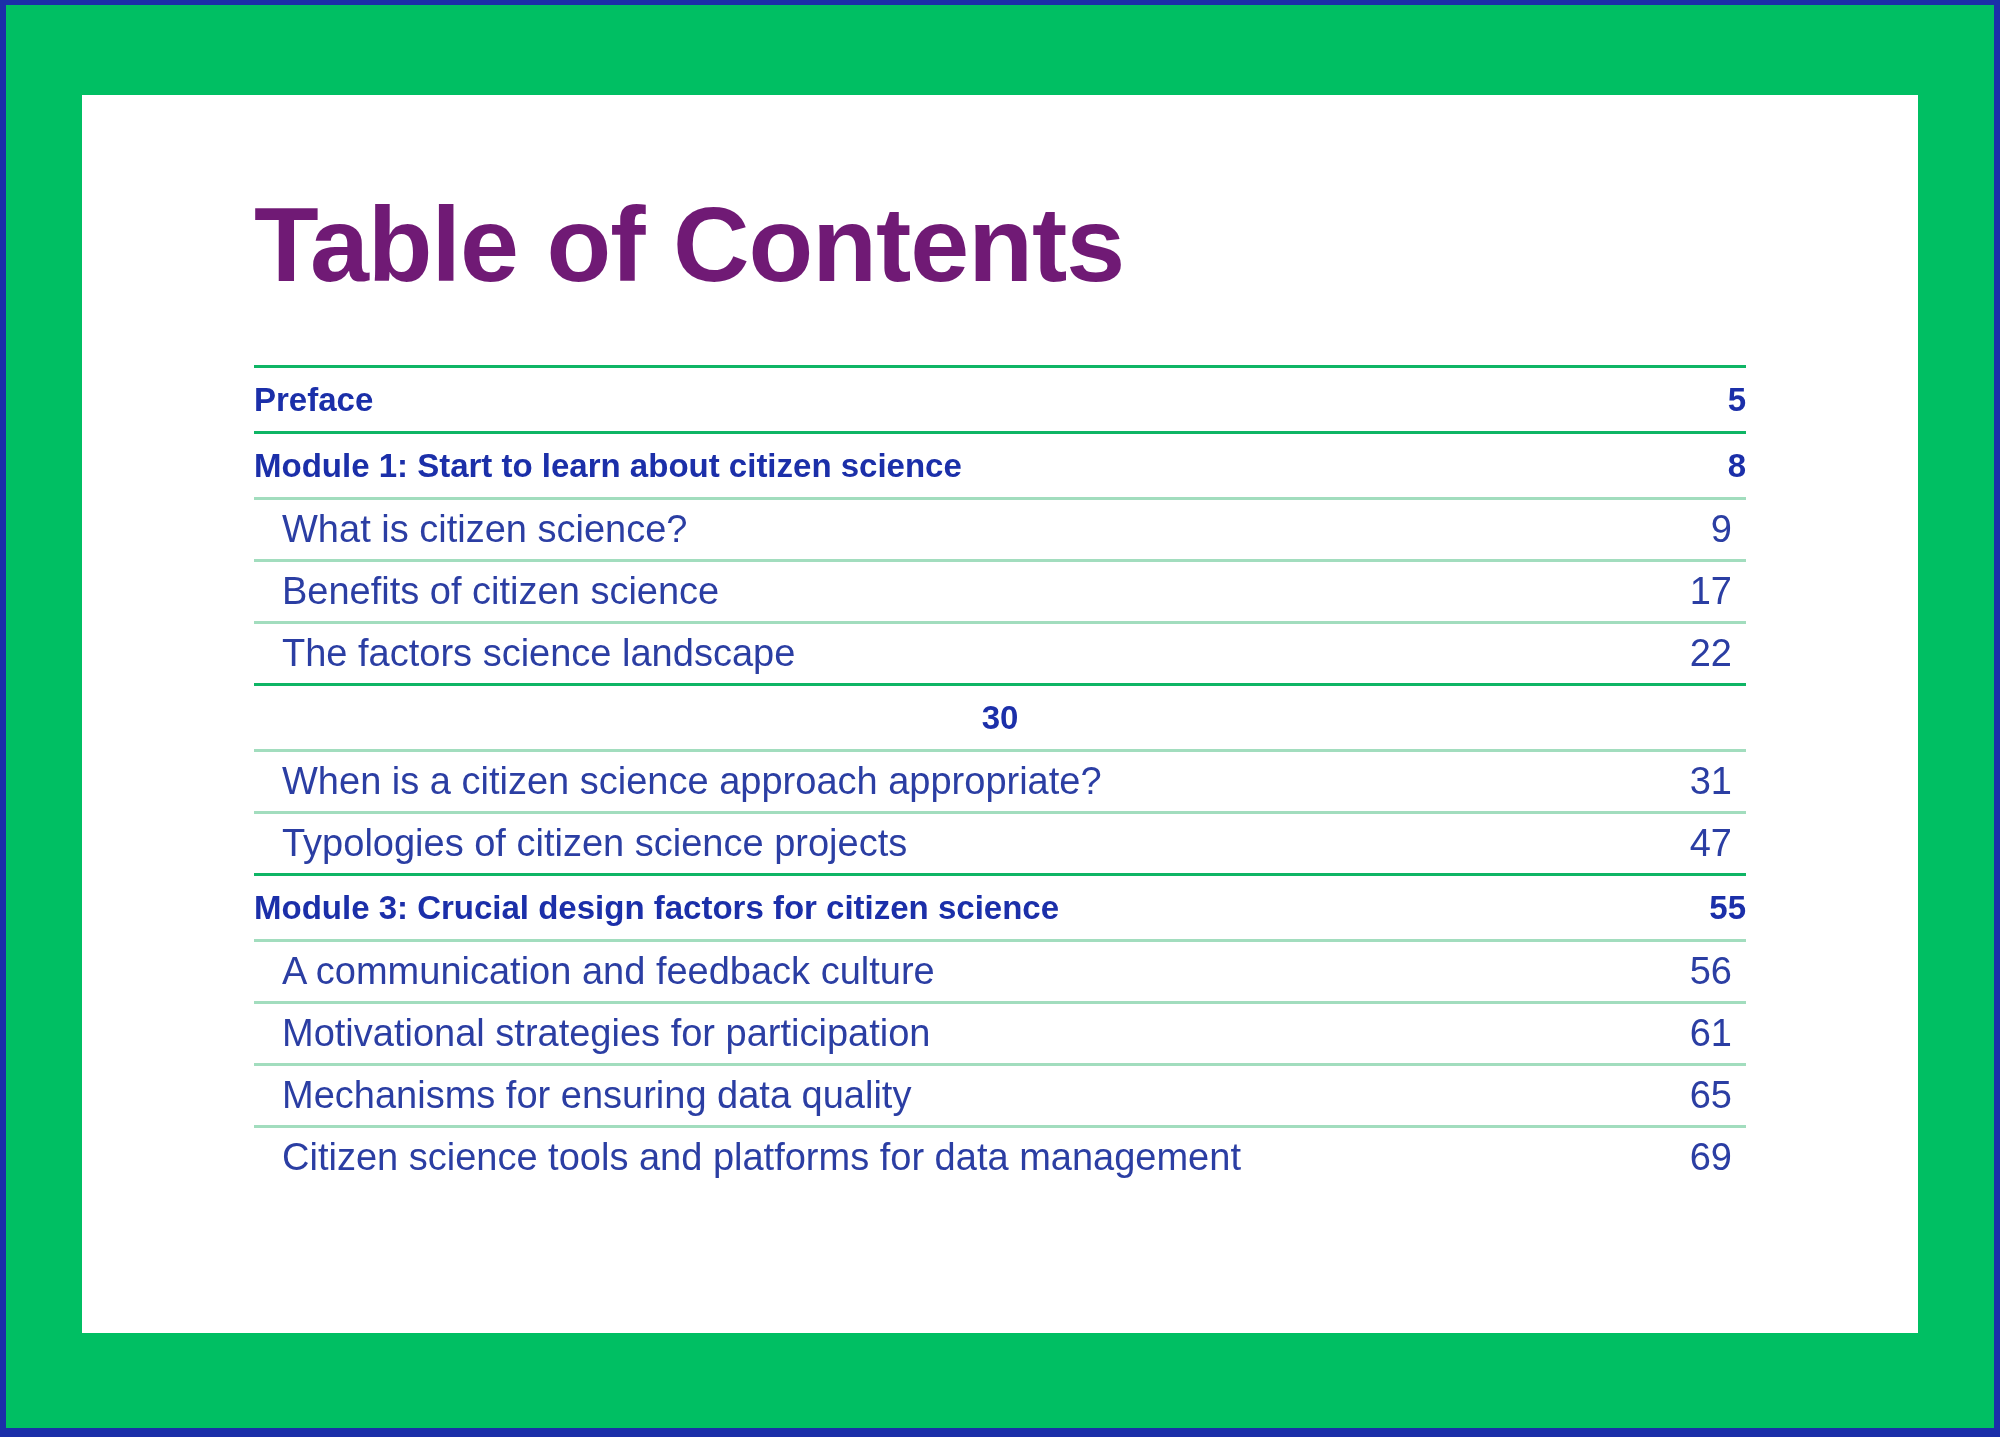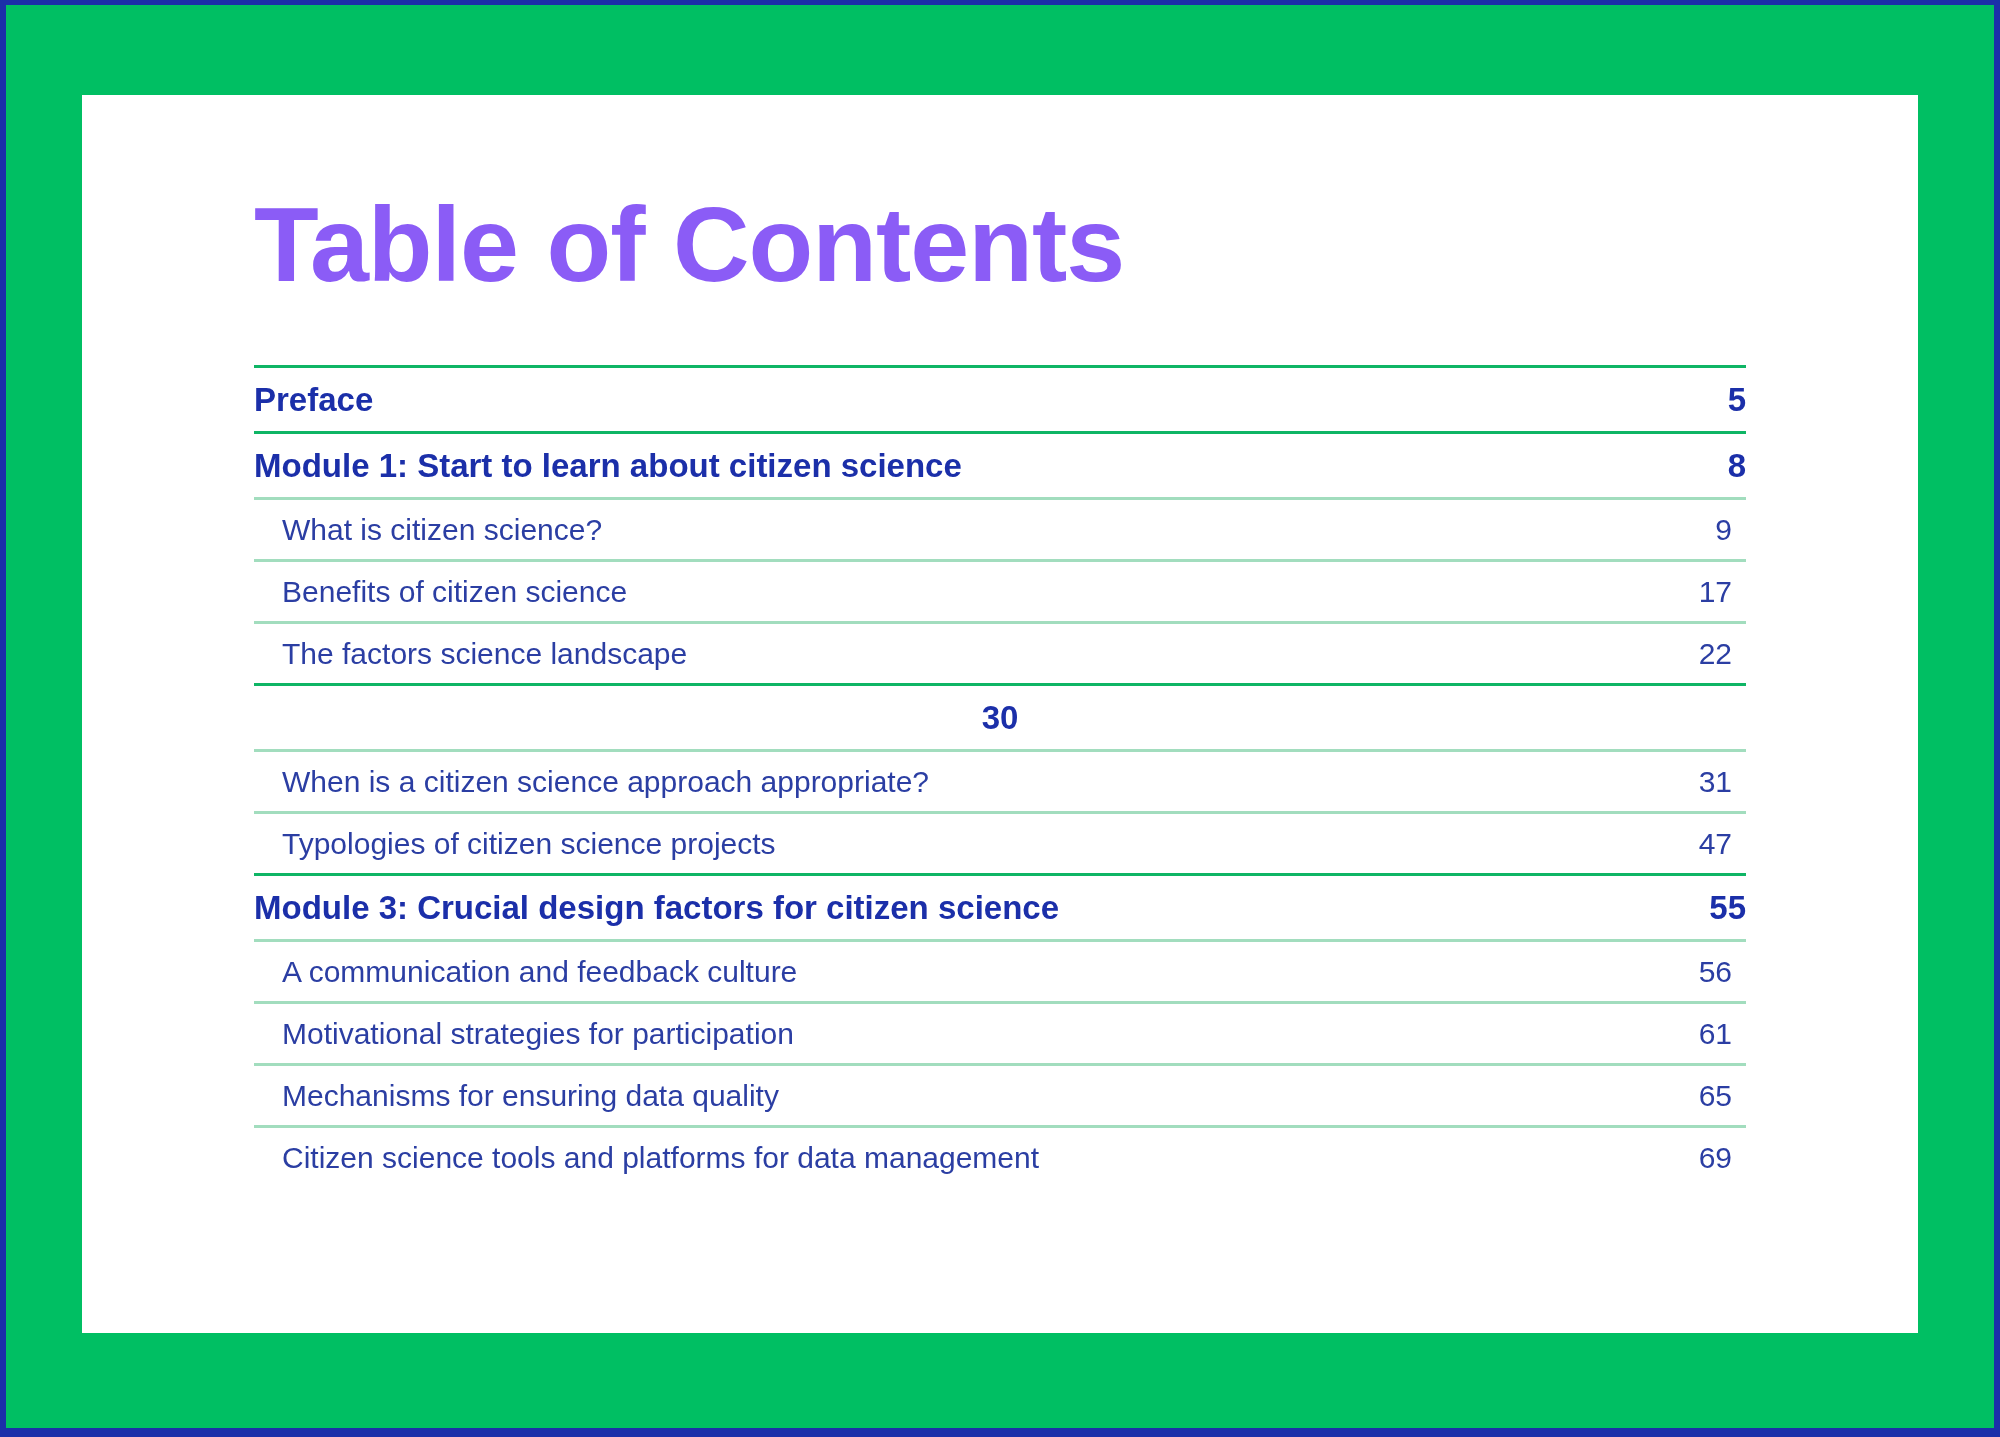--- a/index.html
+++ b/index.html
@@ -28,21 +28,21 @@
     background: #ffffff;
     padding: 0 172px;
     box-sizing: border-box;
   }
   .page-title {
     margin: 86px 0 0 0;
     font-size: 106px;
     line-height: 1.2;
     font-weight: 800;
     letter-spacing: -1px;
-    color: #8b5cf6;
+    color: #701a75;
   }
   .toc {
     margin-top: 57px;
     width: 100%;
   }
   .toc-row {
     display: flex;
     justify-content: space-between;
     align-items: center;
     box-sizing: border-box;
@@ -52,21 +52,21 @@
     border-top: 3px solid #0FB565;
     font-weight: 700;
     font-size: 33px;
     color: #1B2FA9;
     justify-content: center;
   }
   .toc-row.sub {
     height: 62px;
     border-top: 3px solid #A2DDBE;
     font-weight: 400;
-    font-size: 30px;
+    font-size: 38px;
     color: #2B3EA3;
   }
   .toc-row.sub .toc-label {
     padding-left: 28px;
   }
   .toc-row.sub .toc-page {
     padding-right: 14px;
   }
   .toc-label {
     flex: 1 1 auto;

